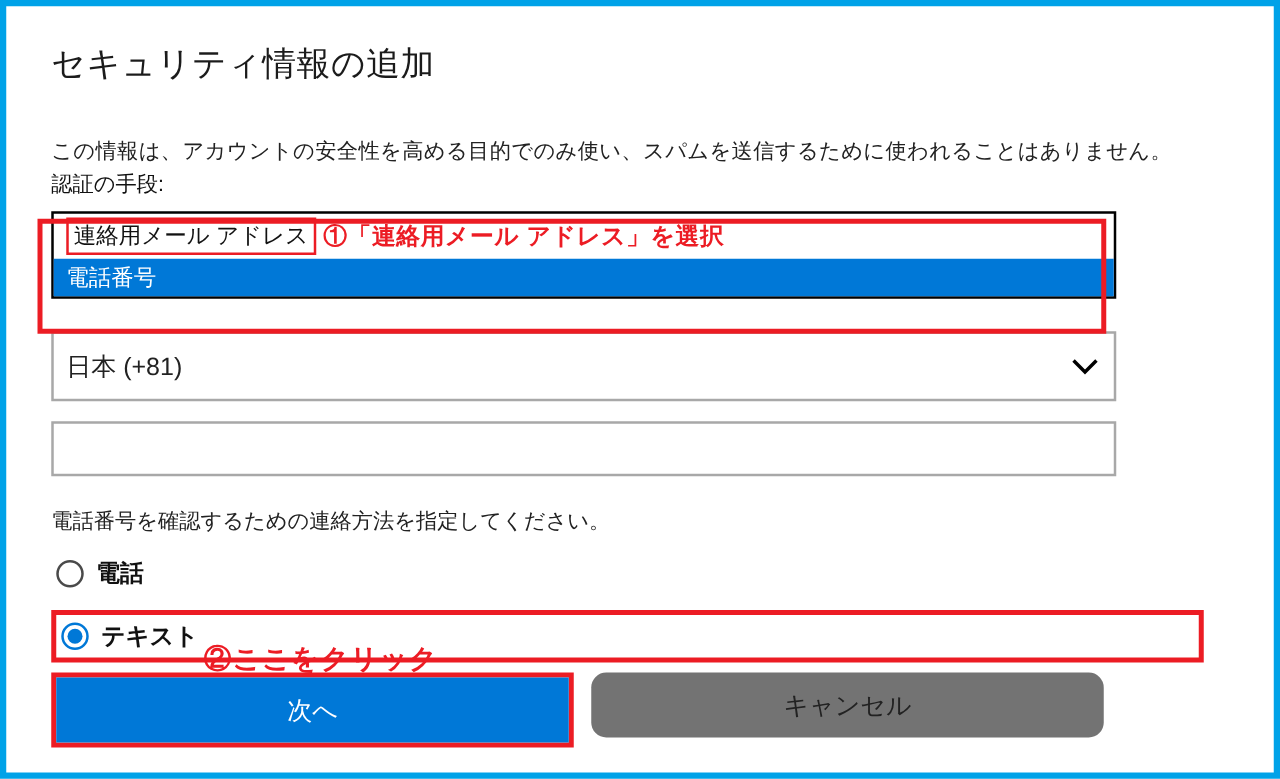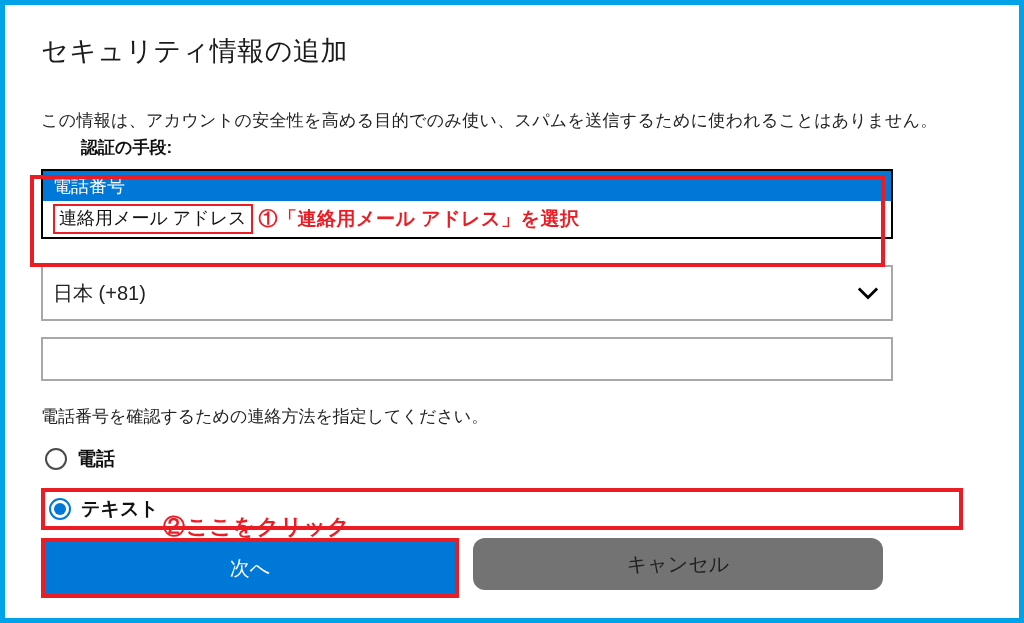--- a/index.html
+++ b/index.html
@@ -24,24 +24,23 @@
     }
     .desc {
       font-size:17px;
       color:#222;
       margin-bottom:4px;
       letter-spacing:0.3px;
       margin-top:40px;
     }
     .method-label {
       font-size:17px;
-      font-weight:700;
+      font-weight:400;
       color:#111;
       margin-bottom:10px;
-      margin-left:40px;
     }
 
     
     .annot-frame-1 {
       position:absolute;
       left:25px; right:134px;
       top:170px;
       height:92px;
       border:4px solid #ec1c24;
       pointer-events:none;
@@ -181,25 +180,25 @@
 
 <div class="window">
 
   <div class="title">セキュリティ情報の追加</div>
 
   <div class="desc">この情報は、アカウントの安全性を高める目的でのみ使い、スパムを送信するために使われることはありません。</div>
   <div class="method-label">認証の手段:</div>
 
   
   <div class="dropdown-box">
-    <div class="dropdown-option highlight">電話番号</div>
     <div class="dropdown-option email-row">
       <span class="cell">連絡用メール アドレス</span>
       <span class="annot1-text">①「連絡用メール アドレス」を選択</span>
     </div>
+    <div class="dropdown-option highlight">電話番号</div>
   </div>
 
   <div class="annot-frame-1"></div>
 
   <div class="country-select">
     <span>日本 (+81)</span>
     <span class="chev">
       <svg viewBox="0 0 24 14">
           <polyline points="2,2 12,12 22,2" fill="none" stroke="#000" stroke-width="3"></polyline>
         </svg>

